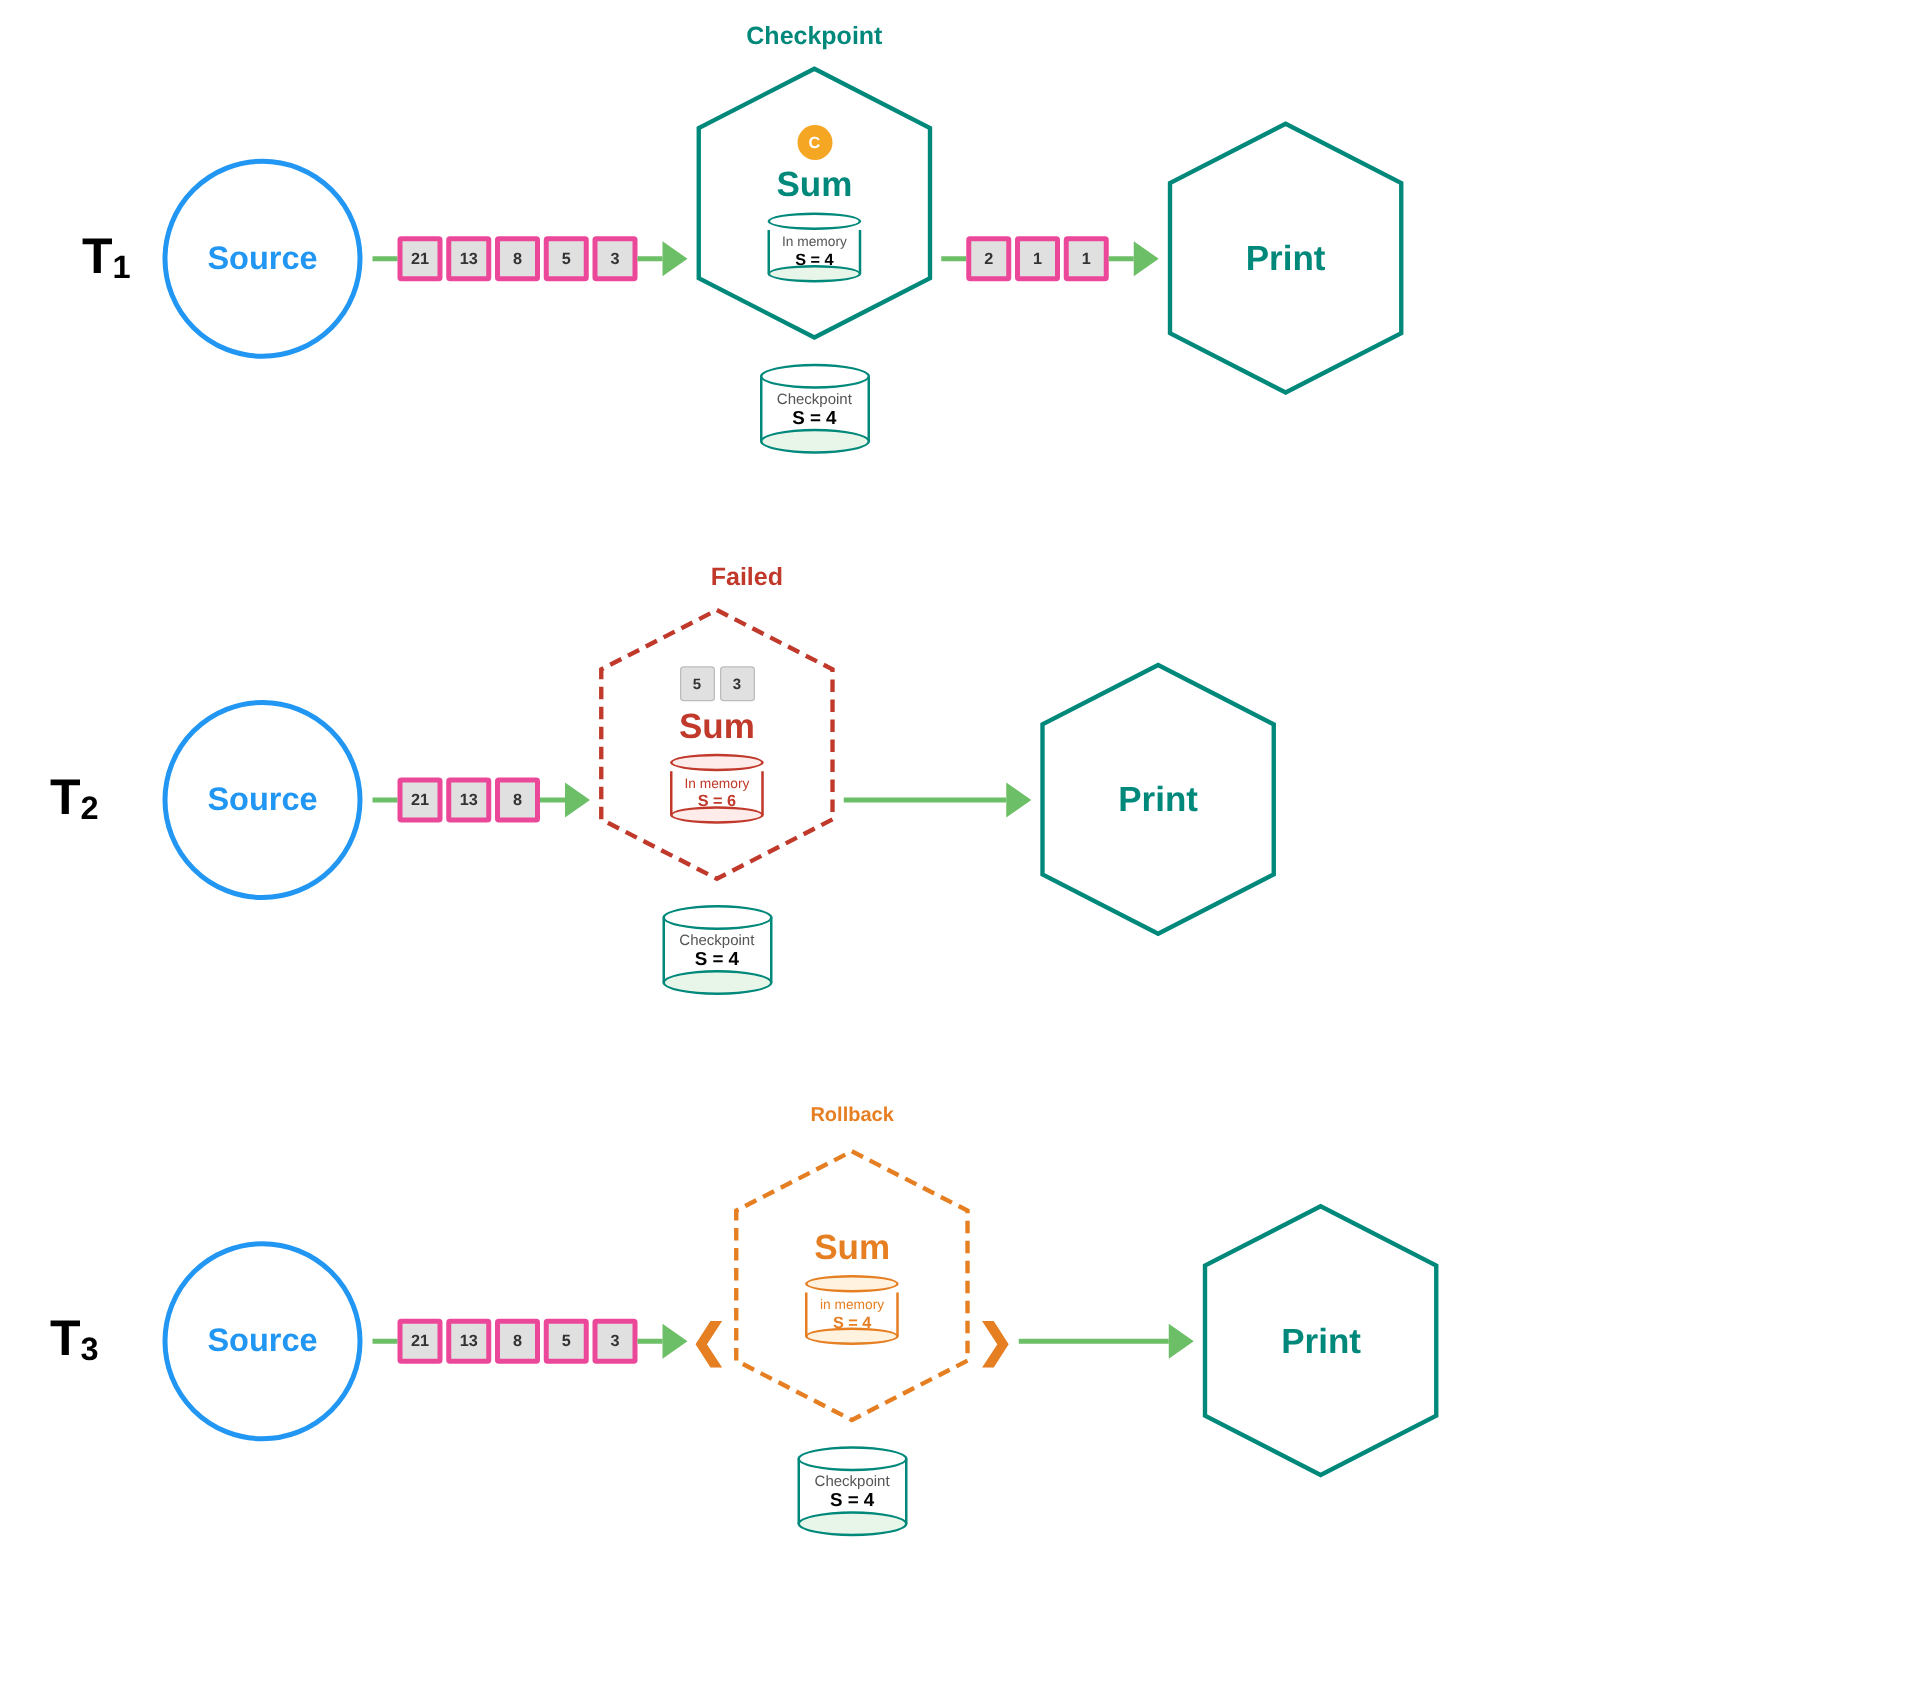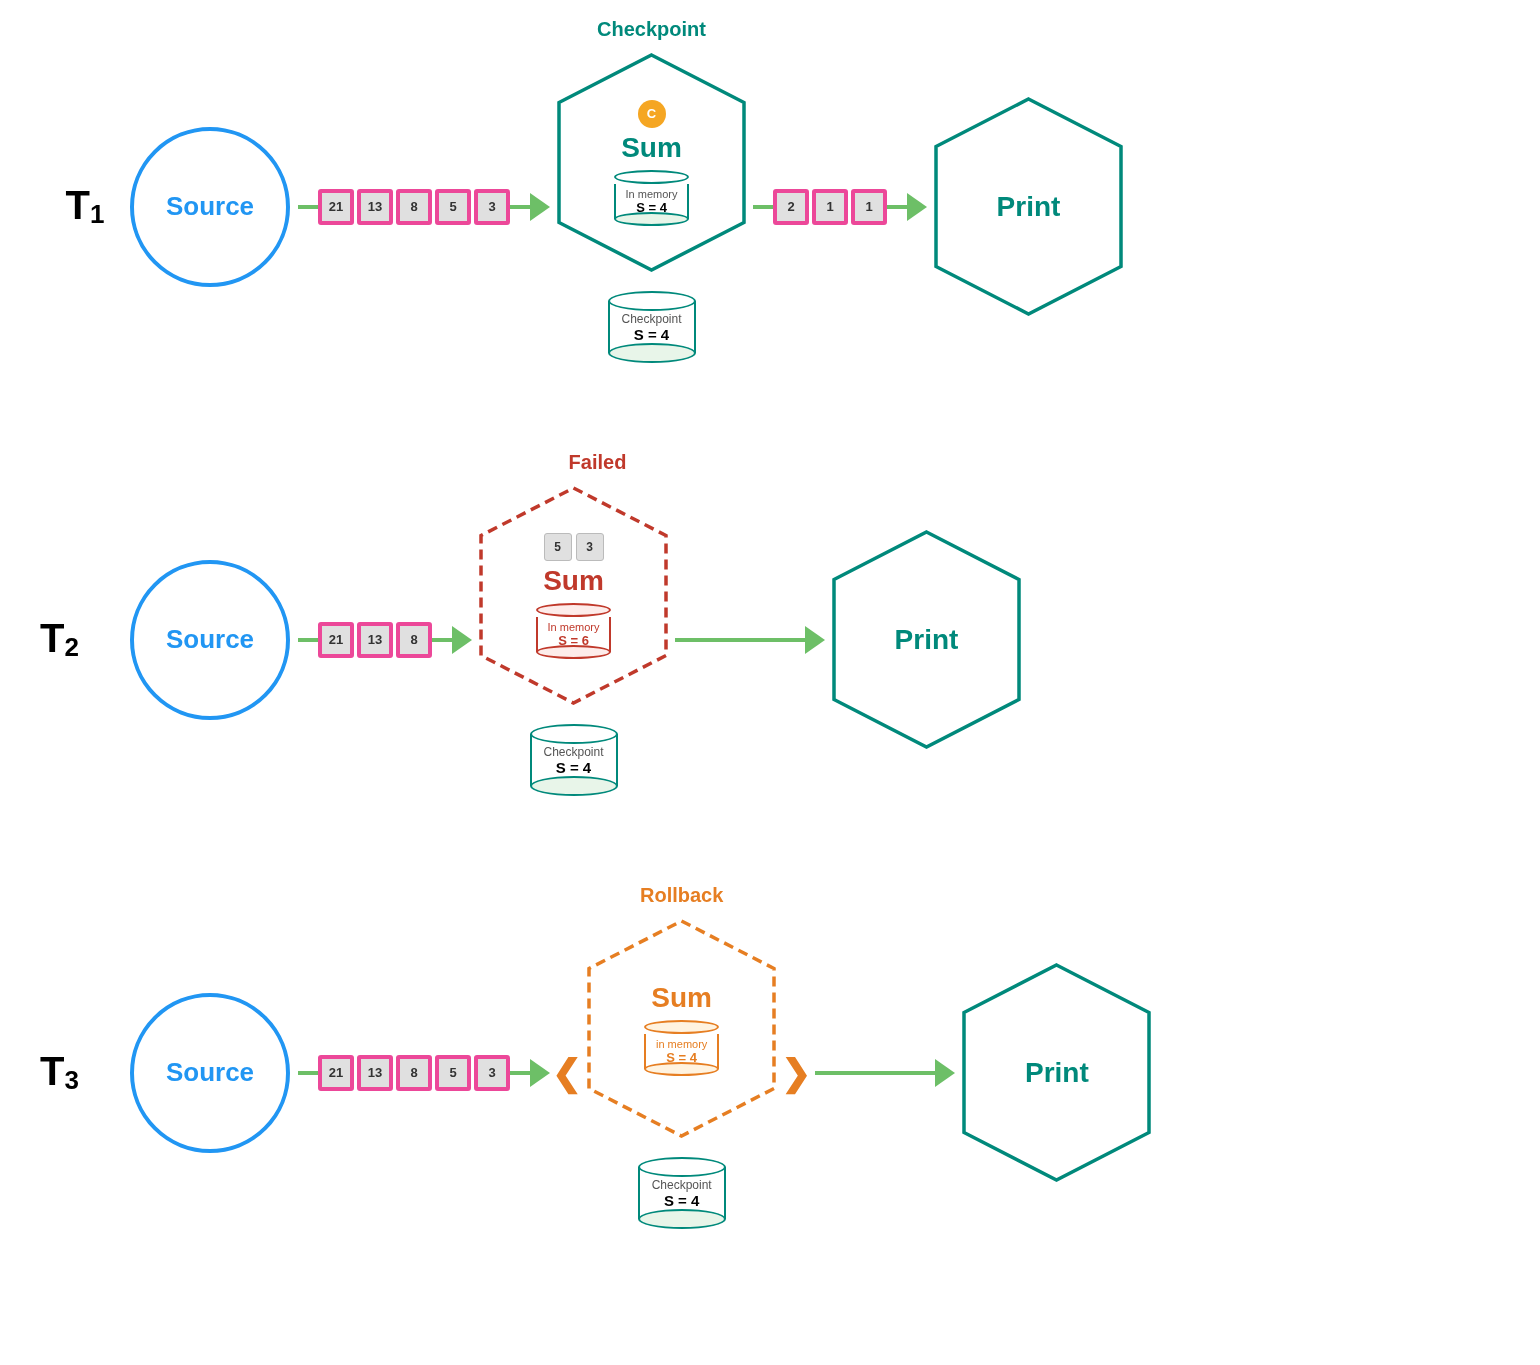--- a/index.html
+++ b/index.html
@@ -327,21 +327,21 @@
           <div class="queue-box">5</div>
           <div class="queue-box">3</div>
         </div>
         <div style="width:20px; height:4px; background:#6DBF67;"></div>
         <div class="arrow-head"></div>
       </div>
 
       <div style="font-size:36px; color:#E67E22; font-weight:bold; margin-left:2px; line-height:1;">❮</div>
 
       <div style="position:relative; display:flex; flex-direction:column; align-items:center; margin-left:2px;">
-        <div style="position:absolute; top:-32px; left:50%; transform:translateX(-50%); font-size:20px; font-weight:bold; color:#E67E22; white-space:nowrap;">Rollback</div>
+        <div style="position:absolute; top:-32px; left:50%; transform:translateX(-50%); font-size:16px; font-weight:bold; color:#E67E22; white-space:nowrap;">Rollback</div>
         <div style="position:relative; width:195px; height:225px; display:flex; align-items:center; justify-content:center;">
           <svg class="hex-svg" viewBox="0 0 195 225" xmlns="http://www.w3.org/2000/svg">
             <polygon points="97.5,5 190,52.5 190,172.5 97.5,220 5,172.5 5,52.5" fill="white" stroke="#E67E22" stroke-width="3.5" stroke-dasharray="10,6"></polygon>
           </svg>
           <div class="hex-content">
             <div style="font-size:28px; font-weight:bold; color:#E67E22;">Sum</div>
 
             <div style="margin-top:6px; display:flex; flex-direction:column; align-items:center;">
               <div style="width:75px; height:14px; border-radius:50%; border:2px solid #E67E22; background:#fff3e0;"></div>
               <div style="width:75px; border-left:2px solid #E67E22; border-right:2px solid #E67E22; padding:4px 0; text-align:center;">

